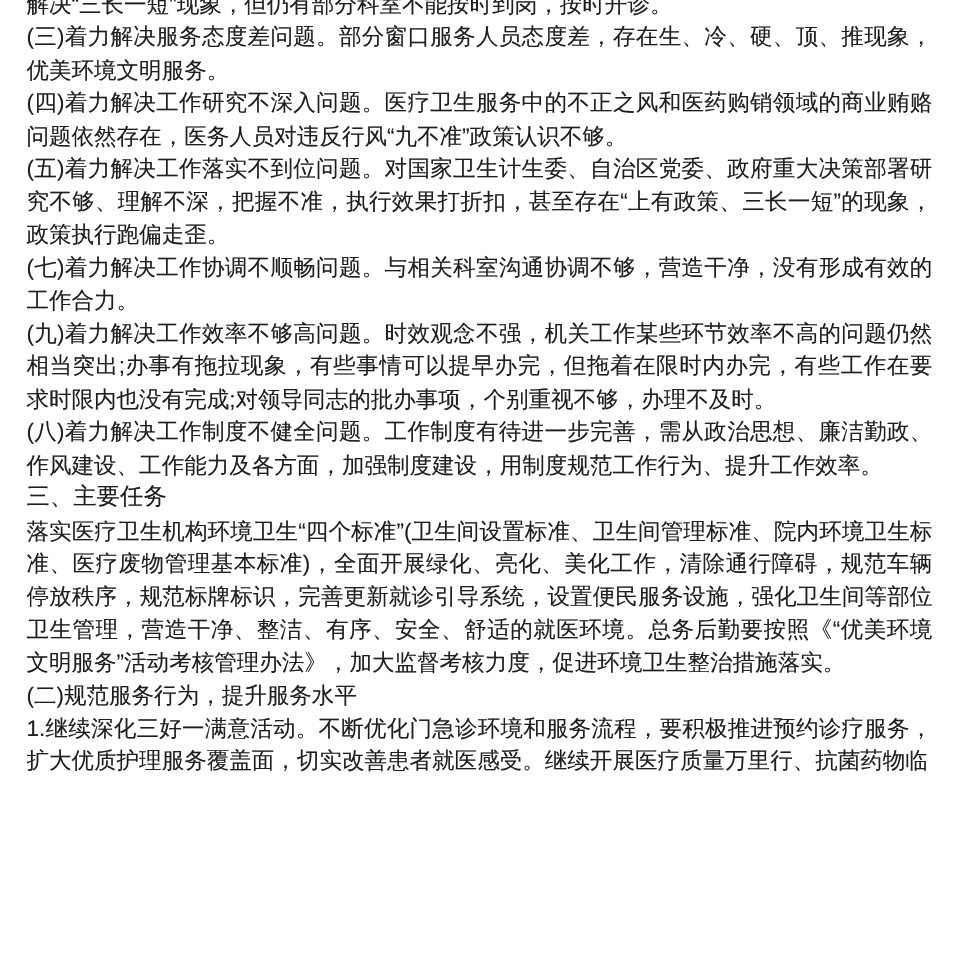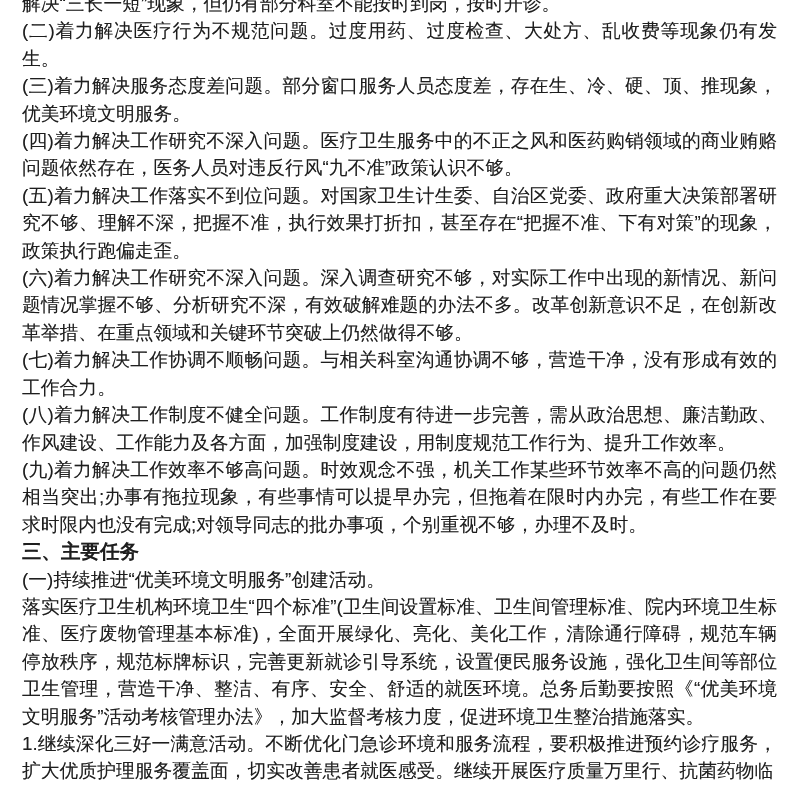--- a/index.html
+++ b/index.html
@@ -27,34 +27,32 @@
     }
     .doc p {
       margin: 0;
       padding: 0;
       font-weight: 400;
     }
     .doc h3.heading {
       margin: 0;
       padding: 0;
       font-size: 19.5px;
-      font-weight: 700;
+      font-weight: 400;
       line-height: 27.4px;
     }
   </style>
 </head>
 <body>
 
 <div class="doc">
   <p>解决“三长一短”现象，但仍有部分科室不能按时到岗，按时开诊。</p>
-  <p>(二)着力解决医疗行为不规范问题。过度用药、过度检查、大处方、乱收费等现象仍有发生。</p>
   <p>(三)着力解决服务态度差问题。部分窗口服务人员态度差，存在生、冷、硬、顶、推现象，优美环境文明服务。</p>
   <p>(四)着力解决工作研究不深入问题。医疗卫生服务中的不正之风和医药购销领域的商业贿赂问题依然存在，医务人员对违反行风“九不准”政策认识不够。</p>
-  <p>(五)着力解决工作落实不到位问题。对国家卫生计生委、自治区党委、政府重大决策部署研究不够、理解不深，把握不准，执行效果打折扣，甚至存在“把握不准、下有对策”的现象，政策执行跑偏走歪。</p>
-  <p>(六)着力解决工作研究不深入问题。深入调查研究不够，对实际工作中出现的新情况、新问题情况掌握不够、分析研究不深，有效破解难题的办法不多。改革创新意识不足，在创新改革举措、在重点领域和关键环节突破上仍然做得不够。</p>
+  <p>(五)着力解决工作落实不到位问题。对国家卫生计生委、自治区党委、政府重大决策部署研究不够、理解不深，把握不准，执行效果打折扣，甚至存在“上有政策、三长一短”的现象，政策执行跑偏走歪。</p>
   <p>(七)着力解决工作协调不顺畅问题。与相关科室沟通协调不够，营造干净，没有形成有效的工作合力。</p>
+  <p>(九)着力解决工作效率不够高问题。时效观念不强，机关工作某些环节效率不高的问题仍然相当突出;办事有拖拉现象，有些事情可以提早办完，但拖着在限时内办完，有些工作在要求时限内也没有完成;对领导同志的批办事项，个别重视不够，办理不及时。</p>
   <p>(八)着力解决工作制度不健全问题。工作制度有待进一步完善，需从政治思想、廉洁勤政、作风建设、工作能力及各方面，加强制度建设，用制度规范工作行为、提升工作效率。</p>
-  <p>(九)着力解决工作效率不够高问题。时效观念不强，机关工作某些环节效率不高的问题仍然相当突出;办事有拖拉现象，有些事情可以提早办完，但拖着在限时内办完，有些工作在要求时限内也没有完成;对领导同志的批办事项，个别重视不够，办理不及时。</p>
   <h3 class="heading">三、主要任务</h3>
-  <p>(一)持续推进“优美环境文明服务”创建活动。</p>
   <p>落实医疗卫生机构环境卫生“四个标准”(卫生间设置标准、卫生间管理标准、院内环境卫生标准、医疗废物管理基本标准)，全面开展绿化、亮化、美化工作，清除通行障碍，规范车辆停放秩序，规范标牌标识，完善更新就诊引导系统，设置便民服务设施，强化卫生间等部位卫生管理，营造干净、整洁、有序、安全、舒适的就医环境。总务后勤要按照《“优美环境文明服务”活动考核管理办法》，加大监督考核力度，促进环境卫生整治措施落实。</p>
+  <p>(二)规范服务行为，提升服务水平</p>
   <p>1.继续深化三好一满意活动。不断优化门急诊环境和服务流程，要积极推进预约诊疗服务，扩大优质护理服务覆盖面，切实改善患者就医感受。继续开展医疗质量万里行、抗菌药物临</p>
 </div>
 
 </body></html>

